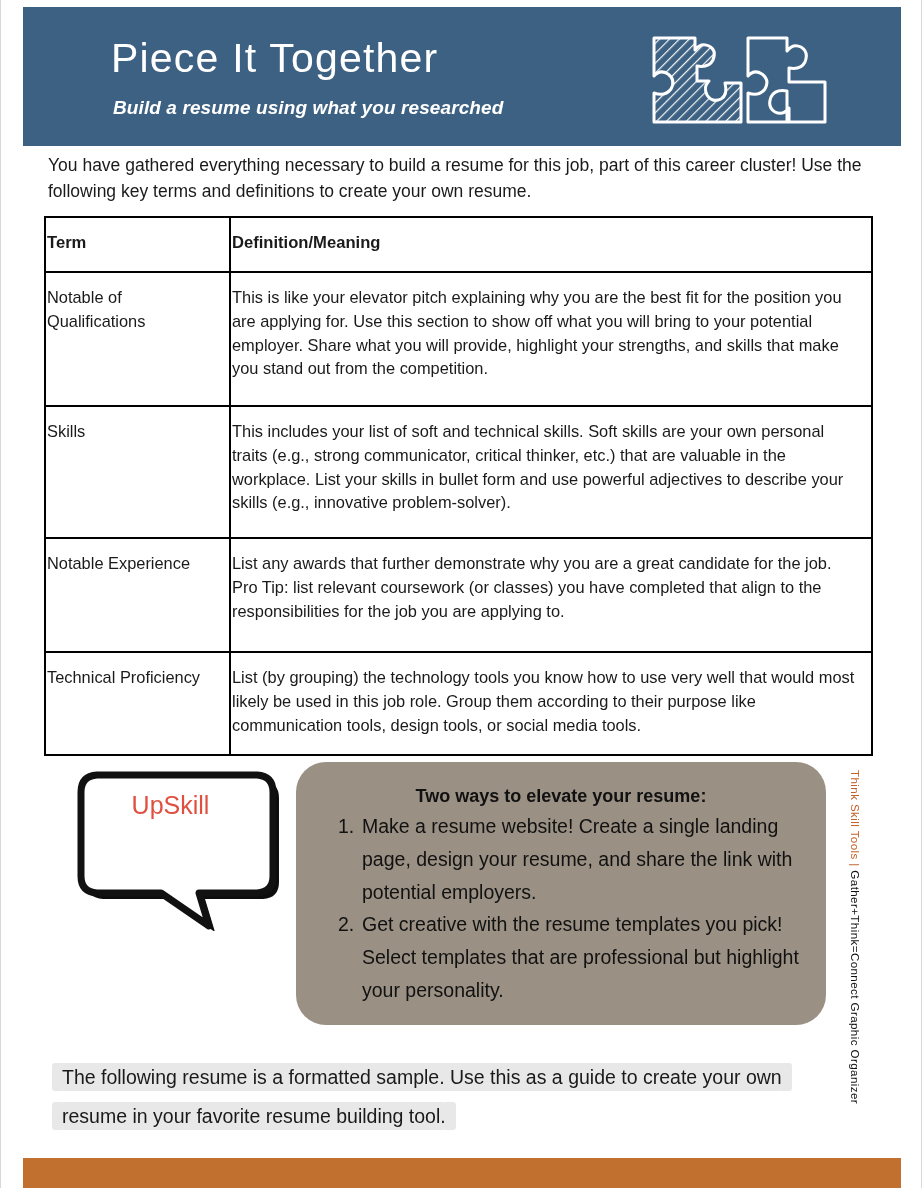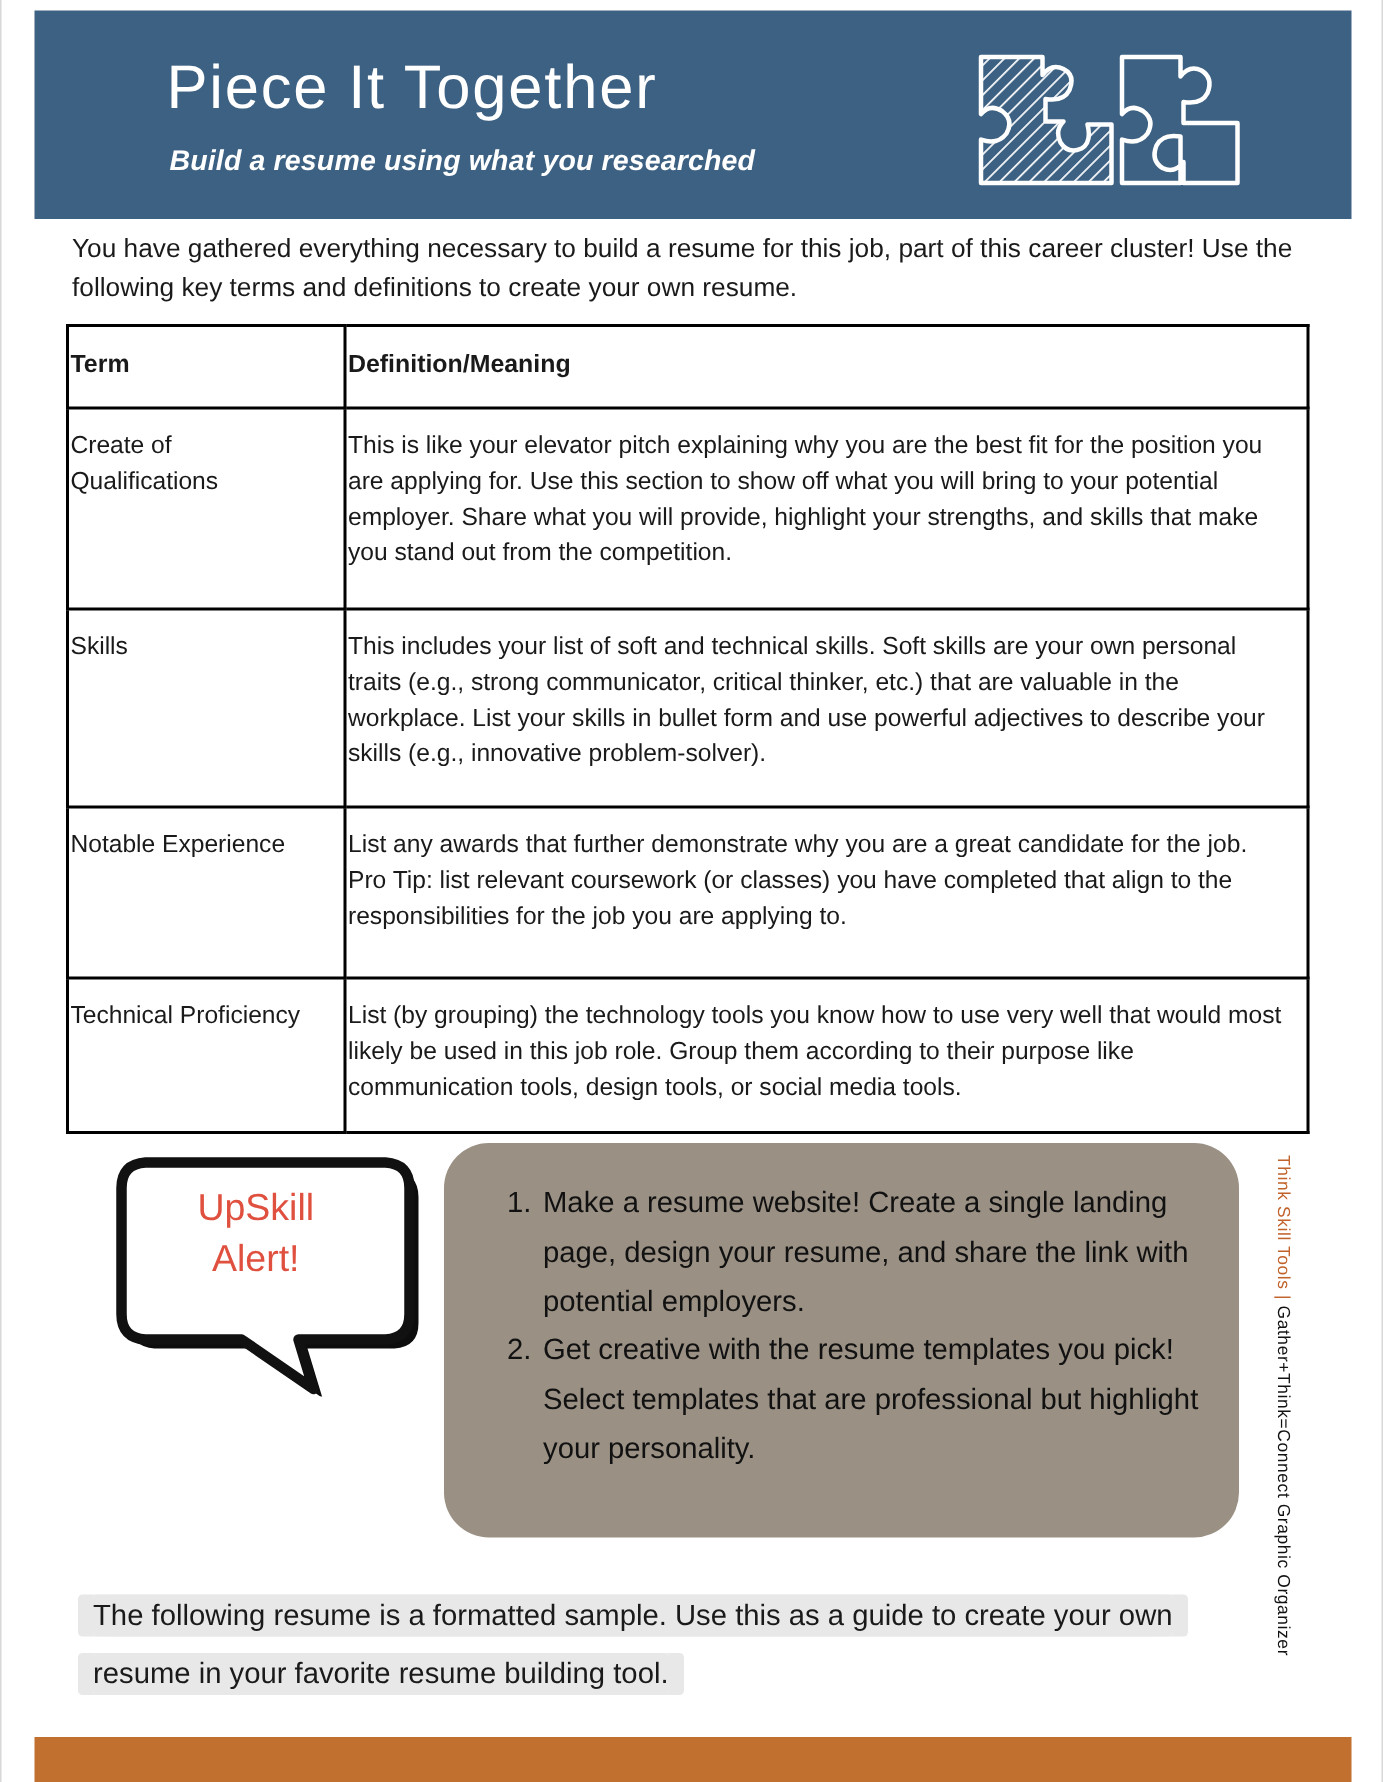--- a/index.html
+++ b/index.html
@@ -243,21 +243,21 @@
         <col>
       </colgroup>
     <thead>
       <tr>
         <th>Term</th>
         <th>Definition/Meaning</th>
       </tr>
     </thead>
     <tbody>
       <tr class="r-sum">
-        <td>Create of Qualifications</td>
+        <td>Notable of Qualifications</td>
         <td>This is like your elevator pitch explaining why you are the best fit for the position you are applying for. Use this section to show off what you will bring to your potential employer. Share what you will provide, highlight your strengths, and skills that make you stand out from the competition.</td>
       </tr>
       <tr class="r-skl">
         <td>Skills</td>
         <td>This includes your list of soft and technical skills. Soft skills are your own personal traits (e.g., strong communicator, critical thinker, etc.) that are valuable in the workplace. List your skills in bullet form and use powerful adjectives to describe your skills (e.g., innovative problem-solver).</td>
       </tr>
       <tr class="r-note">
         <td>Notable Experience</td>
         <td>List any awards that further demonstrate why you are a great candidate for the job. Pro Tip: list relevant coursework (or classes) you have completed that align to the responsibilities for the job you are applying to.</td>
       </tr>
@@ -268,25 +268,25 @@
     </tbody>
   </table>
 
   <div class="bubble">
     <svg width="218" height="165" viewBox="0 0 218 165">
       <path d="M14 26 Q14 10 30 9 L190 9 Q206 10 206 26 L206 110 Q206 126 190 127 L132 127 L142 160 L94 127 L30 127 Q14 126 14 110 Z" fill="#0d0d0d" transform="translate(6,6)"></path>
       <path d="M14 26 Q14 10 30 9 L190 9 Q206 10 206 26 L206 110 Q206 126 190 127 L132 127 L142 160 L94 127 L30 127 Q14 126 14 110 Z" fill="#ffffff" stroke="#111111" stroke-width="7" stroke-linejoin="round"></path>
     </svg>
     <div class="bubble-text">
       <div>UpSkill</div>
-      <div>Alert!</div>
     </div>
   </div>
 
   <div class="tan-box">
+    <p class="tan-head">Two ways to elevate your resume:</p>
     <ol class="tan-list">
       <li>Make a resume website! Create a single landing page, design your resume, and share the link with potential employers.</li>
       <li>Get creative with the resume templates you pick! Select templates that are professional but highlight your personality.</li>
     </ol>
   </div>
 
   <div class="note-wrap">
     <div><span class="hl">The following resume is a formatted sample. Use this as a guide to create your own</span></div>
     <div><span class="hl">resume in your favorite resume building tool.</span></div>
   </div>

